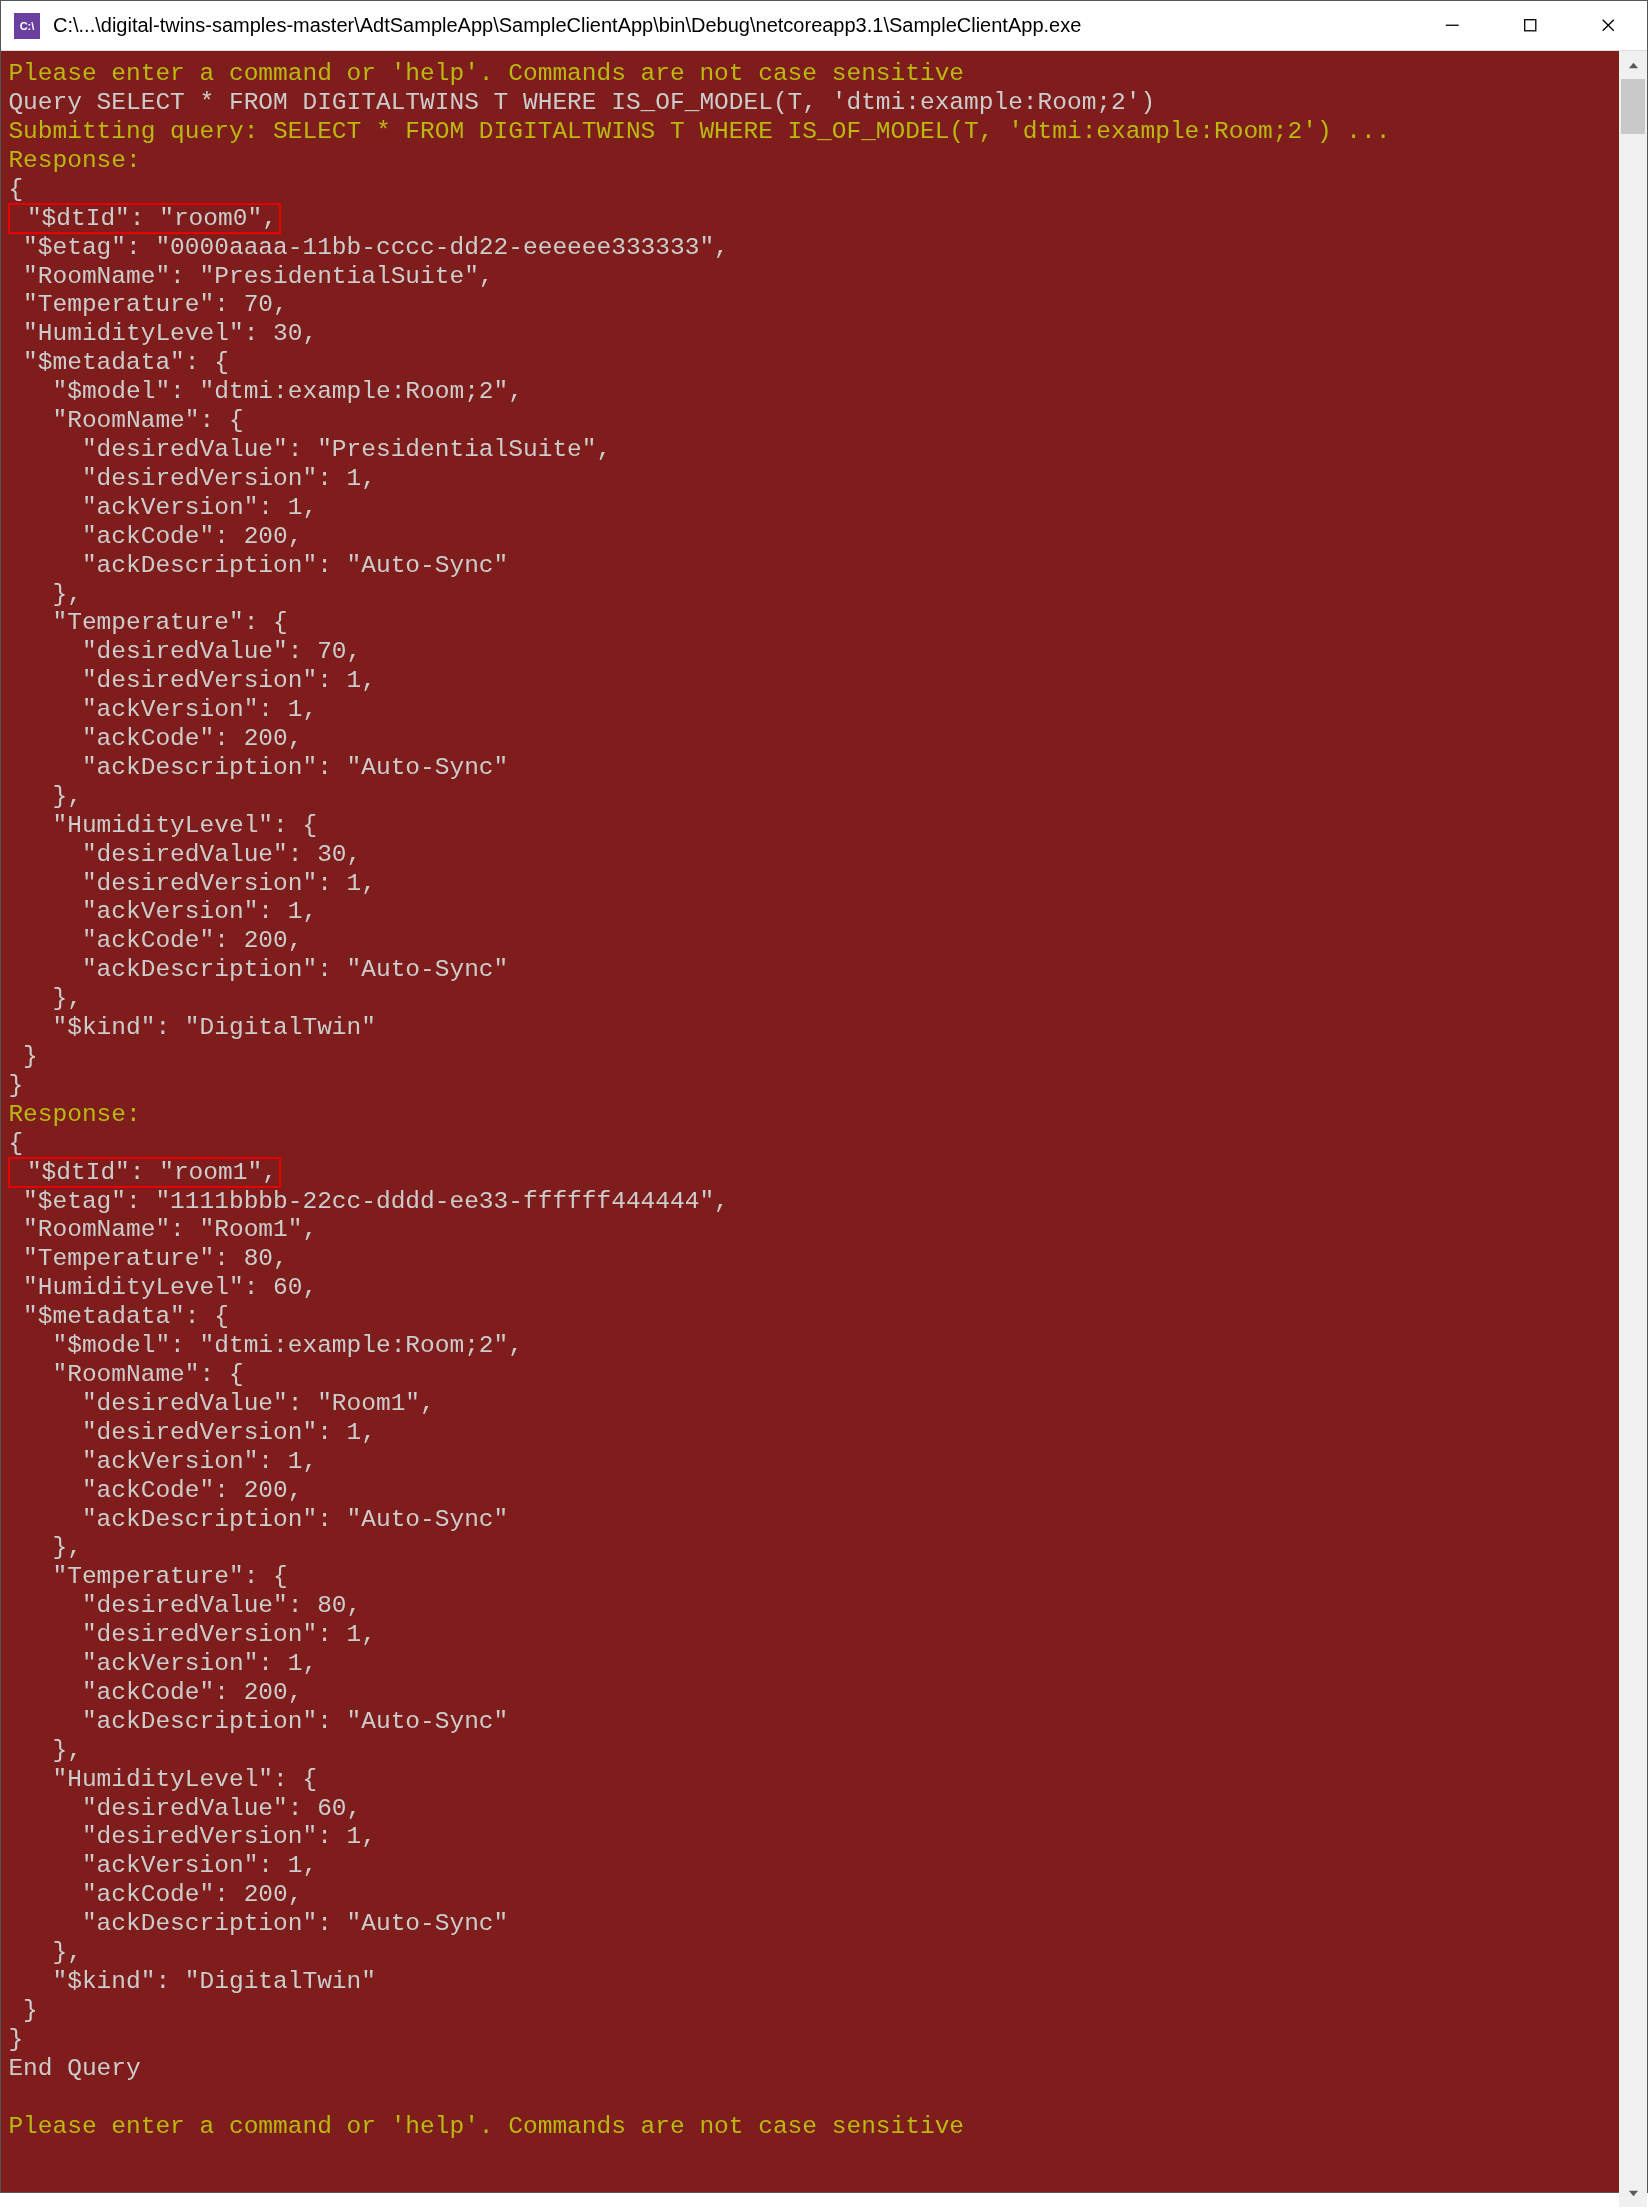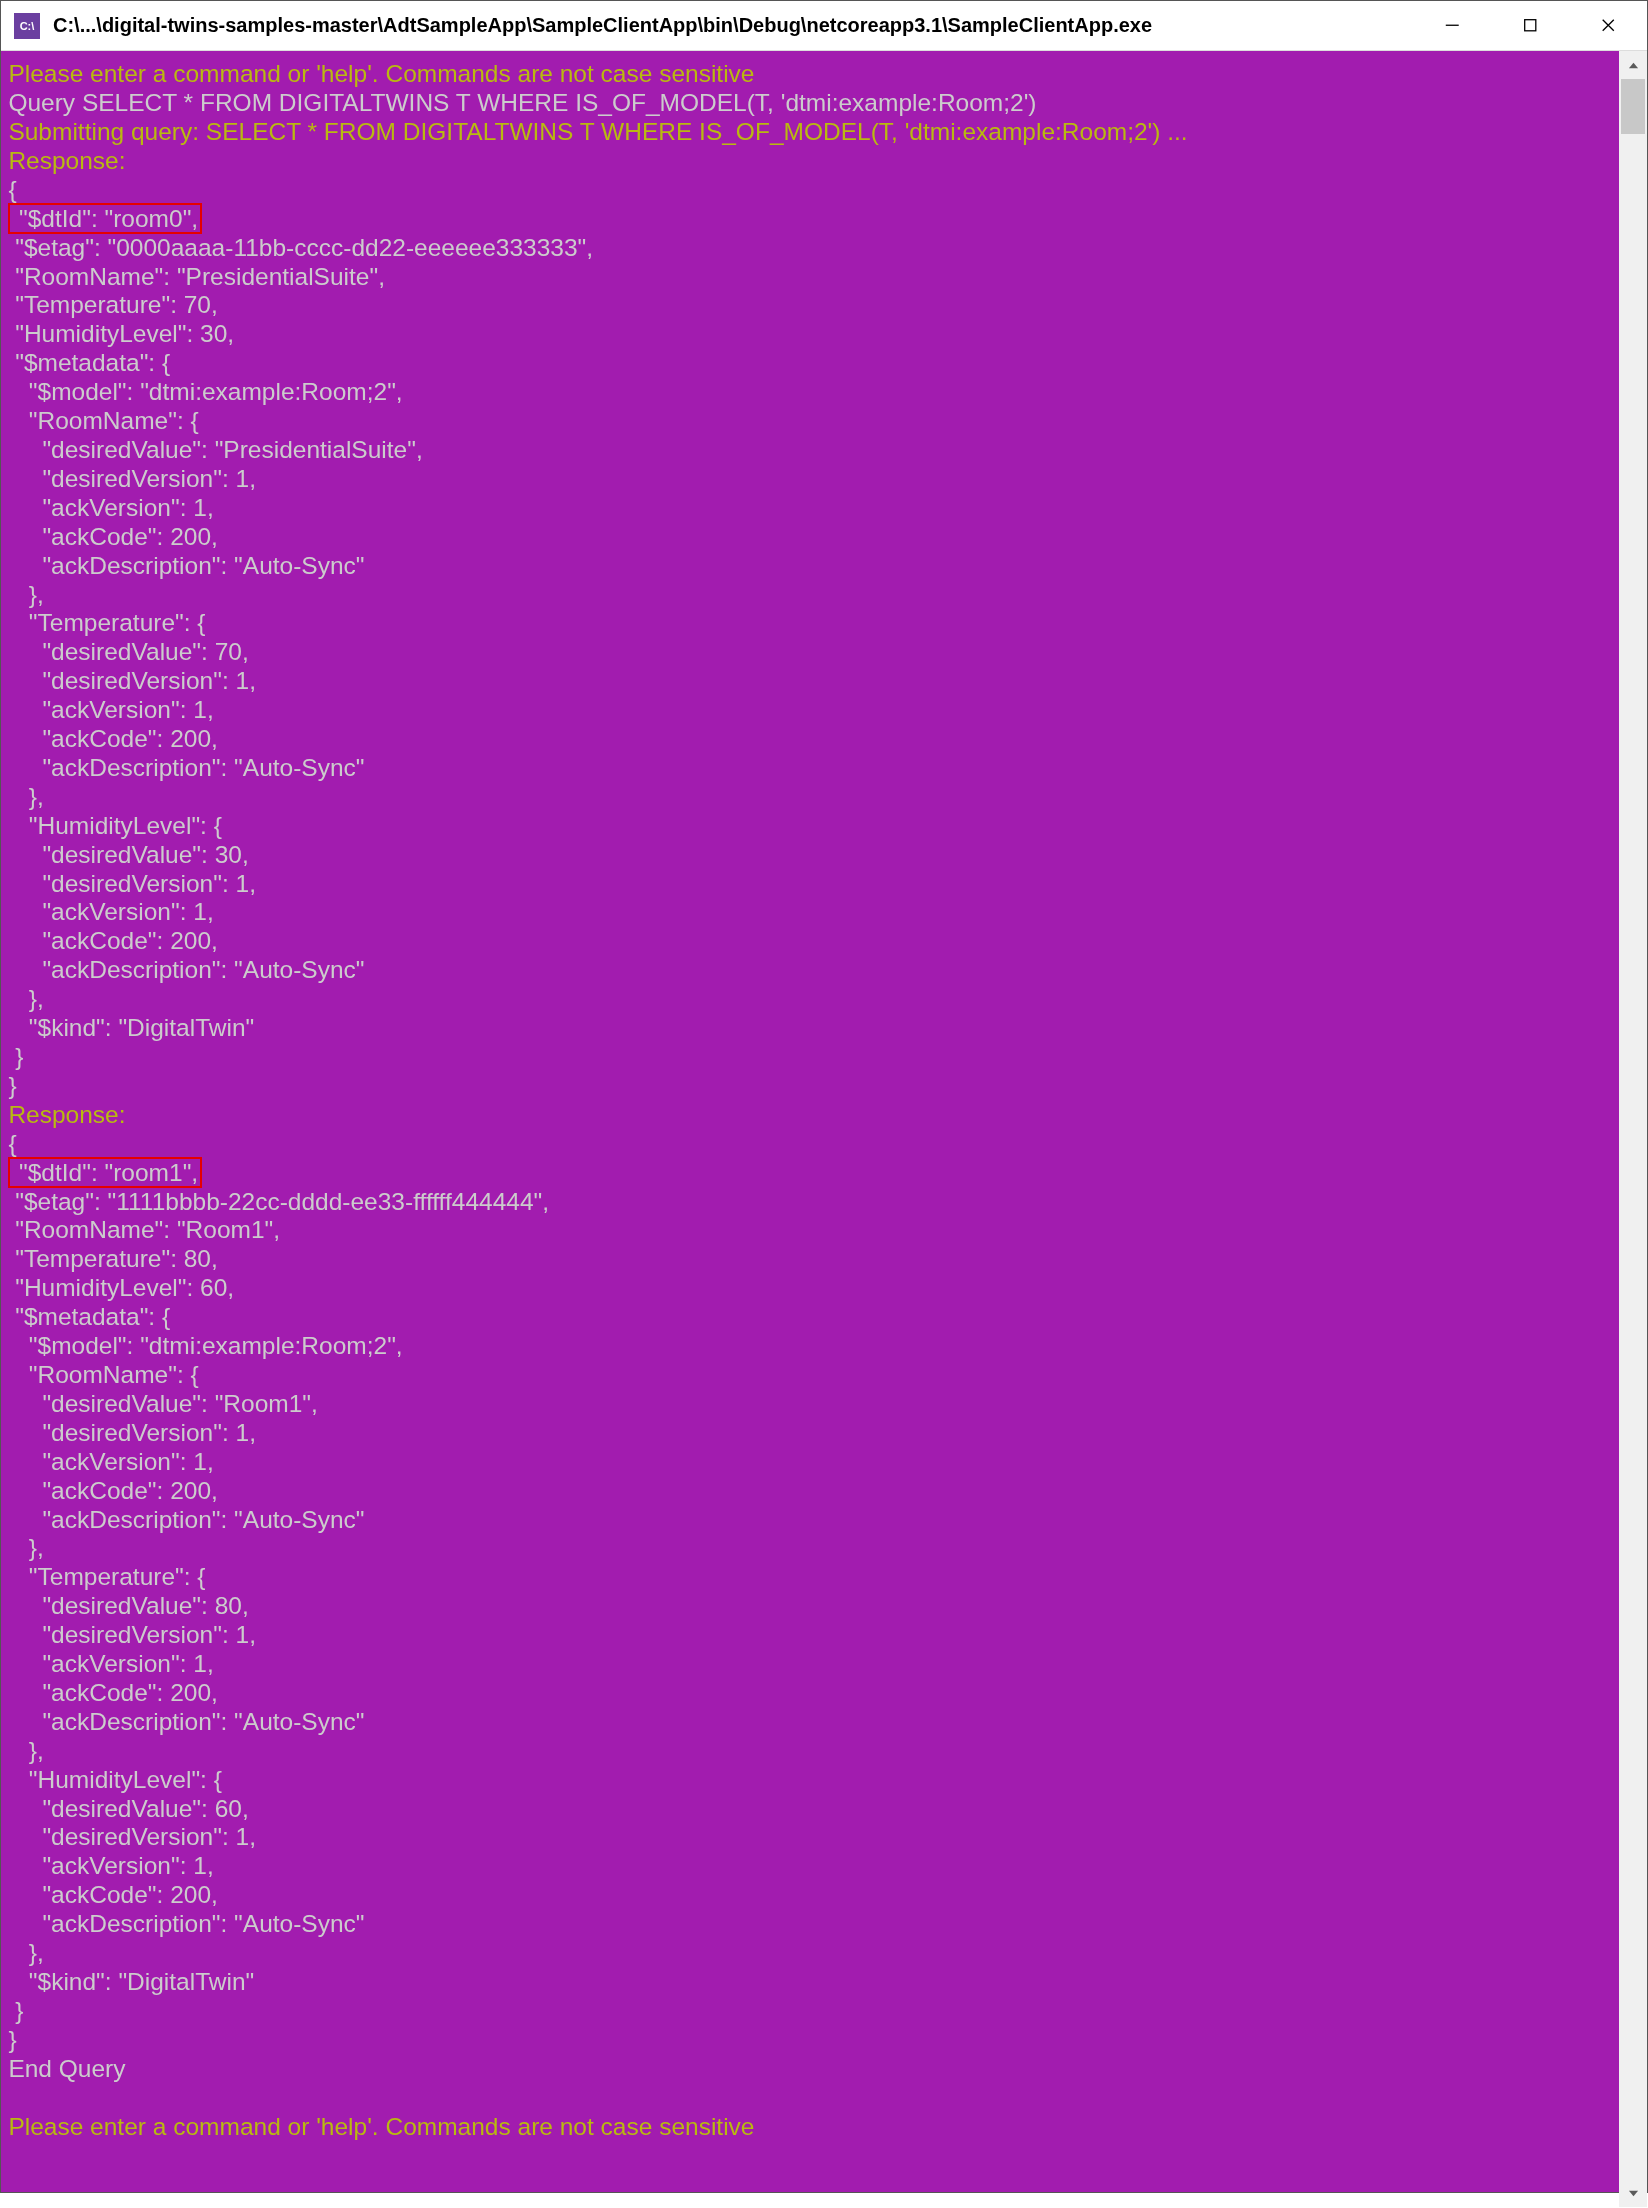--- a/index.html
+++ b/index.html
@@ -30,36 +30,36 @@
     margin: 0 13px;
     background: #6b3fa0;
     display: flex;
     align-items: center;
     justify-content: center;
     color: #fff;
     font-size: 11px;
     font-weight: bold;
     font-family: "Segoe UI", sans-serif;
   }
-  .title-text { flex: 1; white-space: nowrap; overflow: hidden; font-weight: bold; }
+  .title-text { flex: 1; white-space: nowrap; overflow: hidden; }
   .win-controls { display: flex; height: 100%; }
   .win-btn {
     width: 78px;
     display: flex;
     align-items: center;
     justify-content: center;
     color: #000;
     font-family: "Segoe UI Symbol", sans-serif;
     font-size: 18.5px;
   }
   .win-btn svg { stroke: #000; fill: none; stroke-width: 1.4; }
   .console {
-    background: #a21caf;
+    background: #7f1d1d;
     color: #cccccc;
-    font-family: Liberation Sans, sans-serif;
+    font-family: Liberation Mono, monospace;
     font-size: 24.5px;
     line-height: 1.18;
     padding: 9.2px 7.4px 14.8px 7.4px;
     position: relative;
     white-space: pre;
     min-height: 2141px;
   }
   .yellow { color: #b9b910; }
   .white  { color: #cccccc; }
   .hl {

